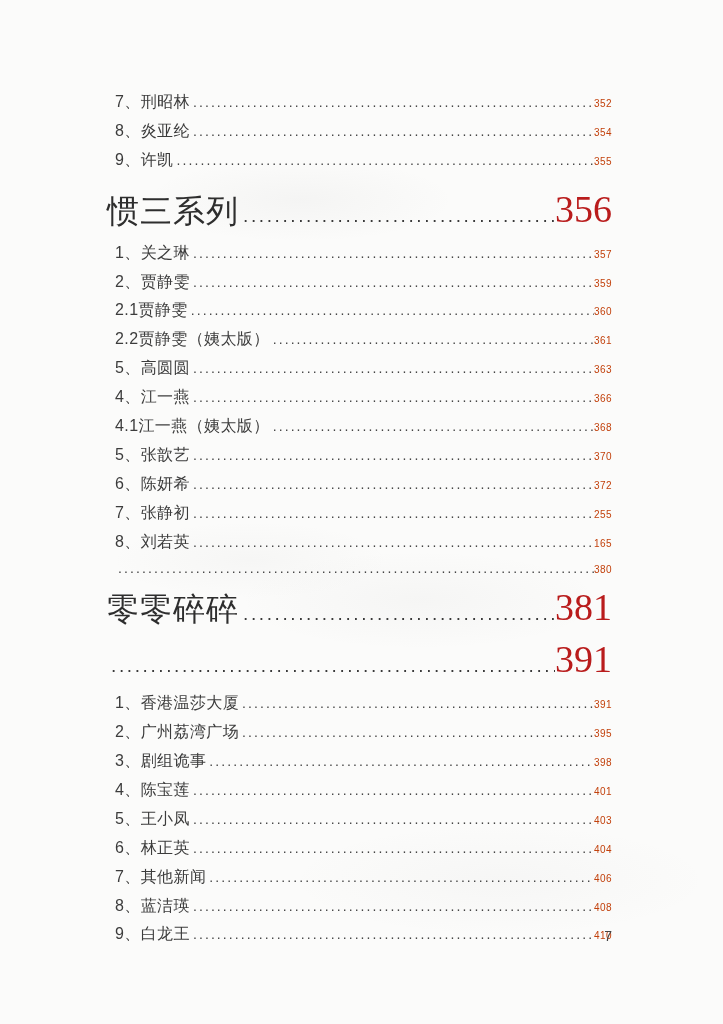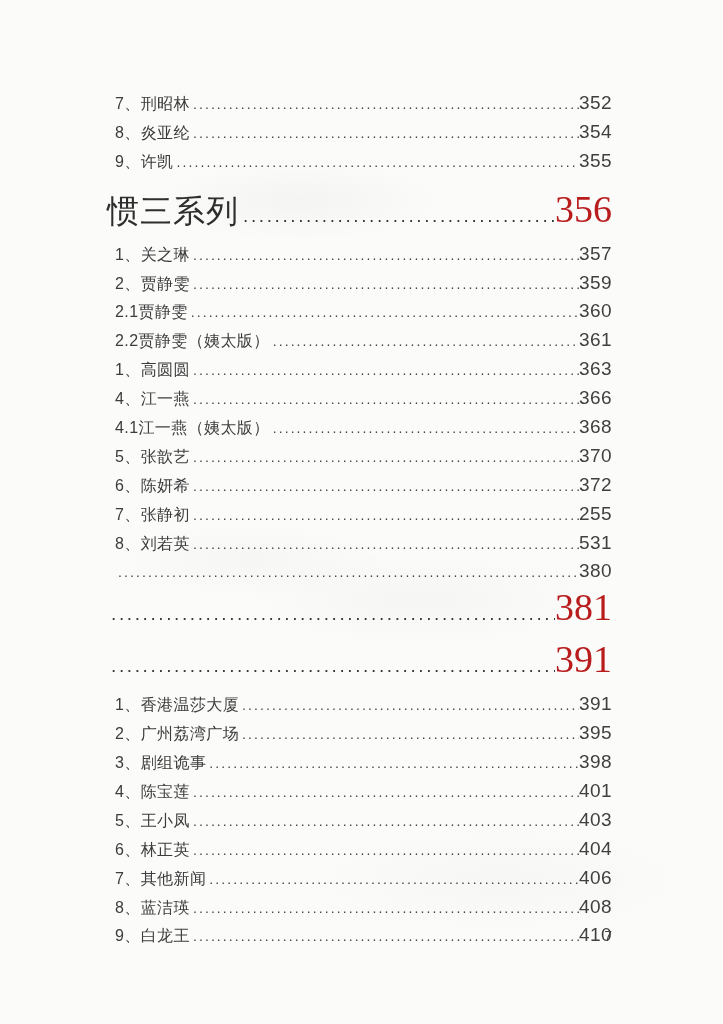--- a/index.html
+++ b/index.html
@@ -52,22 +52,22 @@
   .toc-item .title { font-weight: 400; }
   .toc-item .leader {
     flex: 1;
     overflow: hidden;
     font-size: 14px;
     letter-spacing: 2.1px;
     color: #454545;
     padding: 0 1px 0 3px;
   }
   .toc-item .pagenum {
-    font-size: 19px;
-    color: #404040;
+    font-size: 10px;
+    color: #c2410c;
   }
   .toc-heading {
     height: 46px;
     padding-top: 2px;
     font-size: 32px;
     color: #2e2e2e;
   }
   .toc-heading .title {
     font-weight: 500;
     letter-spacing: 1px;
@@ -137,21 +137,21 @@
     <span class="title">2.1贾静雯</span>
     <span class="leader">................................................................................................................................................................................................................................................................................................................................................................................................................</span>
     <span class="pagenum">360</span>
   </div>
       <div class="toc-row toc-item">
     <span class="title">2.2贾静雯（姨太版）</span>
     <span class="leader">................................................................................................................................................................................................................................................................................................................................................................................................................</span>
     <span class="pagenum">361</span>
   </div>
       <div class="toc-row toc-item">
-    <span class="title">1、高圆圆</span>
+    <span class="title">5、高圆圆</span>
     <span class="leader">................................................................................................................................................................................................................................................................................................................................................................................................................</span>
     <span class="pagenum">363</span>
   </div>
       <div class="toc-row toc-item">
     <span class="title">4、江一燕</span>
     <span class="leader">................................................................................................................................................................................................................................................................................................................................................................................................................</span>
     <span class="pagenum">366</span>
   </div>
       <div class="toc-row toc-item">
     <span class="title">4.1江一燕（姨太版）</span>
@@ -169,27 +169,28 @@
     <span class="pagenum">372</span>
   </div>
       <div class="toc-row toc-item">
     <span class="title">7、张静初</span>
     <span class="leader">................................................................................................................................................................................................................................................................................................................................................................................................................</span>
     <span class="pagenum">255</span>
   </div>
       <div class="toc-row toc-item">
     <span class="title">8、刘若英</span>
     <span class="leader">................................................................................................................................................................................................................................................................................................................................................................................................................</span>
-    <span class="pagenum">531</span>
+    <span class="pagenum">165</span>
   </div>
       <div class="toc-row toc-item">
     <span class="leader">................................................................................................................................................................................................................................................................................................................................................................................................................</span>
     <span class="pagenum">380</span>
   </div>
       <div class="toc-row toc-heading h-mid">
+    <span class="title">零零碎碎</span>
     <span class="leader">................................................................................................................................................................................................................................................................................................................................................................................................................</span>
     <span class="pagenum">381</span>
   </div>
       <div class="toc-row toc-heading h-mid">
     <span class="leader">................................................................................................................................................................................................................................................................................................................................................................................................................</span>
     <span class="pagenum">391</span>
   </div>
       <div class="toc-row toc-item">
     <span class="title">1、香港温莎大厦</span>
     <span class="leader">................................................................................................................................................................................................................................................................................................................................................................................................................</span>

